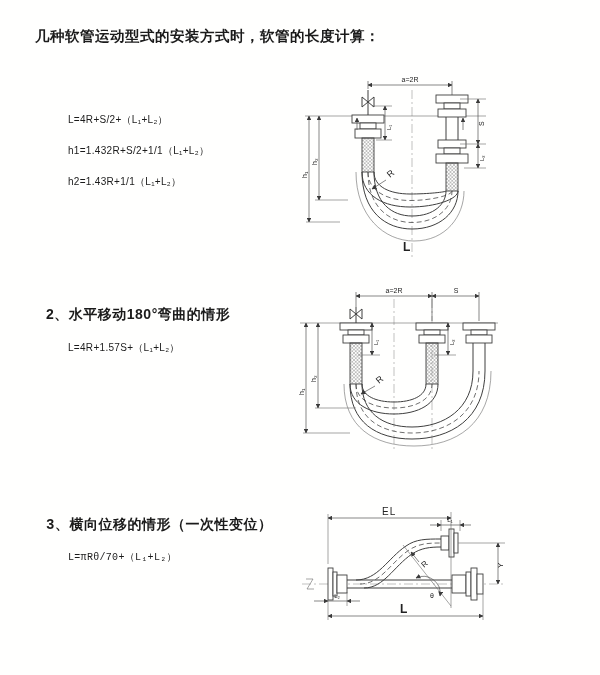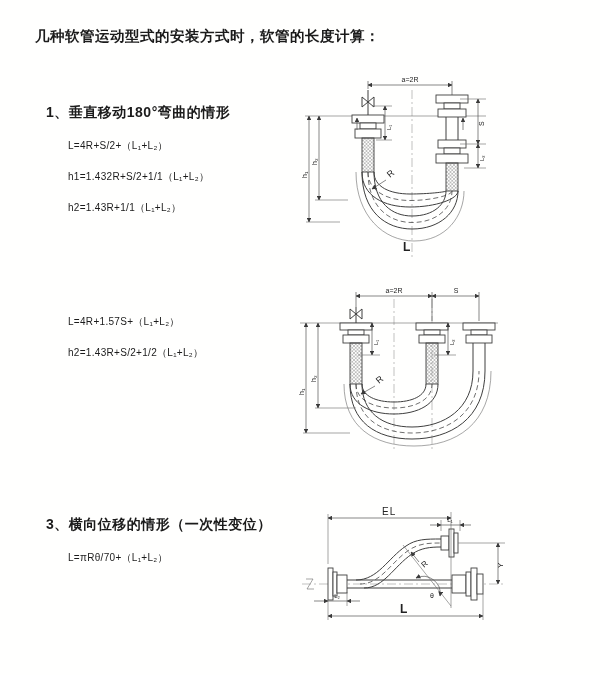--- a/index.html
+++ b/index.html
@@ -26,32 +26,31 @@
   .lbl{font-family:"Liberation Sans","DejaVu Sans",sans-serif;fill:#222;}
   .s7{font-size:7px;} .s6{font-size:6px;} .s8{font-size:8px;} .s9{font-size:9px;}
   .big{font-size:12px;font-weight:bold;} .mid{font-size:10px;letter-spacing:1px;}
 </style>
 </head>
 <body>
 
 <div class="title">几种软管运动型式的安装方式时，软管的长度计算：</div>
 
 <div class="section" style="top:104px;">
-  <div class="heading">1、垂直移动180°弯曲的情形</div>
   <div class="formula">L=4R+S/2+（L₁+L₂）</div>
   <div class="formula">h1=1.432R+S/2+1/1（L₁+L₂）</div>
   <div class="formula">h2=1.43R+1/1（L₁+L₂）</div>
 </div>
 
 <div class="section" style="top:306px;">
+  <div class="heading">2、水平移动180°弯曲的情形</div>
   <div class="formula">L=4R+1.57S+（L₁+L₂）</div>
-  <div class="formula">h2=1.43R+S/2+1/2（L₁+L₂）</div>
-</div>
-
-<div class="section" style="top:516px;">
+</div>
+
+<div class="section" style="top:516px;font-family:Liberation Mono, monospace;">
   <div class="heading">3、横向位移的情形（一次性变位）</div>
   <div class="formula">L=πRθ/70+（L₁+L₂）</div>
 </div>
 
 <div class="diagram" style="left:300px;top:60px;">
 <svg width="290" height="205" viewBox="0 0 290 205">
   <defs>
     <marker id="ar" viewBox="0 0 10 10" refX="9" refY="5" markerWidth="7" markerHeight="7" orient="auto-start-reverse">
       <path d="M0,0 L10,5 L0,10 z" fill="#3a3a3a"></path>
     </marker>

